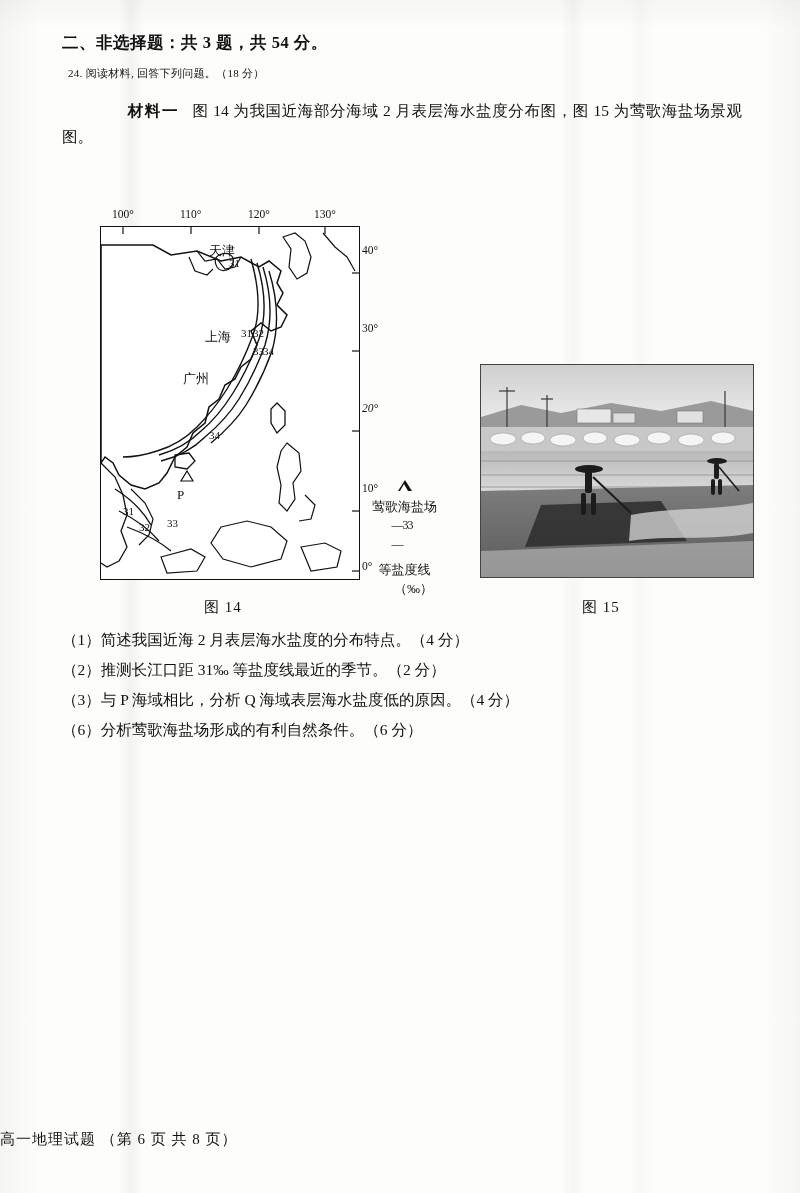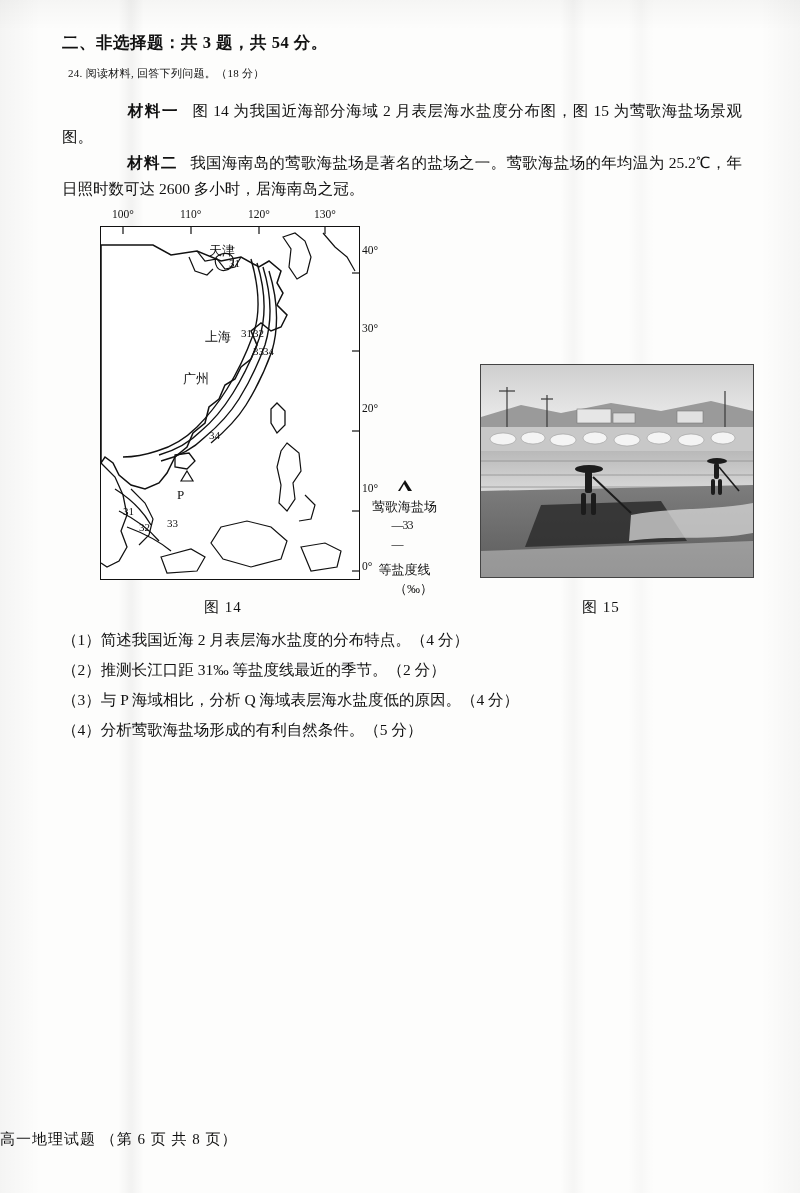--- a/index.html
+++ b/index.html
@@ -183,35 +183,31 @@
 
   <div class="sec-title">二、非选择题：共 3 题，共 54 分。</div>
 
   <div class="q-head">24. 阅读材料, 回答下列问题。（18 分）</div>
 
   <div class="mat mat-1">
     <span class="ind"></span><span class="lbl">材料一</span>
     &nbsp;&nbsp;<span>图 14 为我国近海部分海域 2 月表层海水盐度分布图，图 15 为莺歌海盐场景观图。</span>
   </div>
 
-  <div class="mat mat-2">
-    <span class="ind"></span><span class="lbl">材料二</span>
-    &nbsp;&nbsp;<span>我国海南岛的莺歌海盐场是著名的盐场之一。莺歌海盐场的年均温为 25.2℃，年日照时数可达 2600 多小时，居海南岛之冠。</span>
-  </div>
 
   <div class="fig-wrap">
 
     <div class="axis-lab" style="left:50px; top:-4px;">100°</div>
     <div class="axis-lab" style="left:118px; top:-4px;">110°</div>
     <div class="axis-lab" style="left:186px; top:-4px;">120°</div>
     <div class="axis-lab" style="left:252px; top:-4px;">130°</div>
 
     <div class="axis-lab" style="left:300px; top:32px;">40°</div>
     <div class="axis-lab" style="left:300px; top:110px;">30°</div>
-    <div class="axis-lab" style="left:300px; top:190px;">20°</div>
+    <div class="axis-lab" style="left:300px; top:190px;font-style:italic;">20°</div>
     <div class="axis-lab" style="left:300px; top:270px;">10°</div>
     <div class="axis-lab" style="left:300px; top:348px;">0°</div>
 
     <div class="map-box">
       <svg class="map-svg" width="258" height="352" viewBox="0 0 258 352">
 
         <g stroke="#111" stroke-width="1.2">
           <line x1="22" y1="0" x2="22" y2="7"></line>
           <line x1="90" y1="0" x2="90" y2="7"></line>
           <line x1="158" y1="0" x2="158" y2="7"></line>
@@ -372,18 +368,18 @@
       </svg>
     </div>
 
     <div class="fig-cap" style="left:520px; top:376px;">图 15</div>
   </div>
 
   <div class="qlist">
     <div>（1）简述我国近海 2 月表层海水盐度的分布特点。（4 分）</div>
     <div>（2）推测长江口距 31‰ 等盐度线最近的季节。（2 分）</div>
     <div>（3）与 P 海域相比，分析 Q 海域表层海水盐度低的原因。（4 分）</div>
-    <div>（4）分析莺歌海盐场形成的有利自然条件。（5 分）</div>
+    <div>（6）分析莺歌海盐场形成的有利自然条件。（6 分）</div>
   </div>
 
   <div class="footer">高一地理试题 （第 6 页 共 8 页）</div>
 
 </div>
 
 </body></html>

